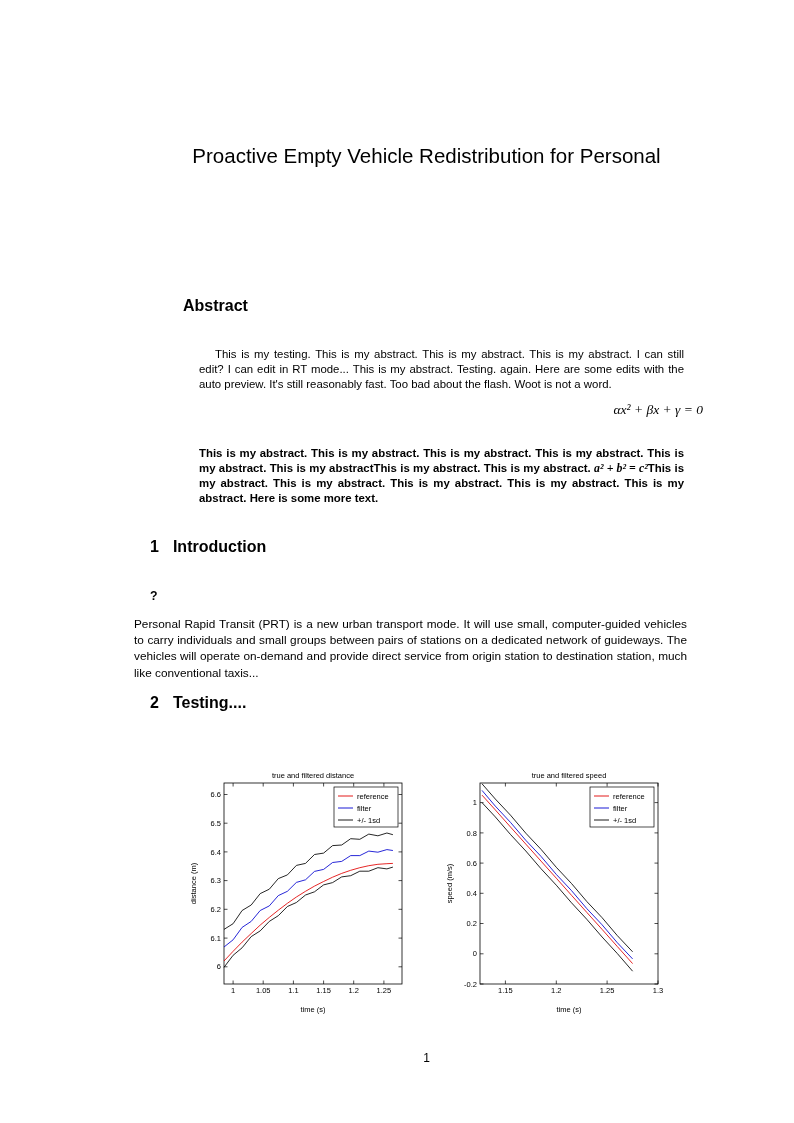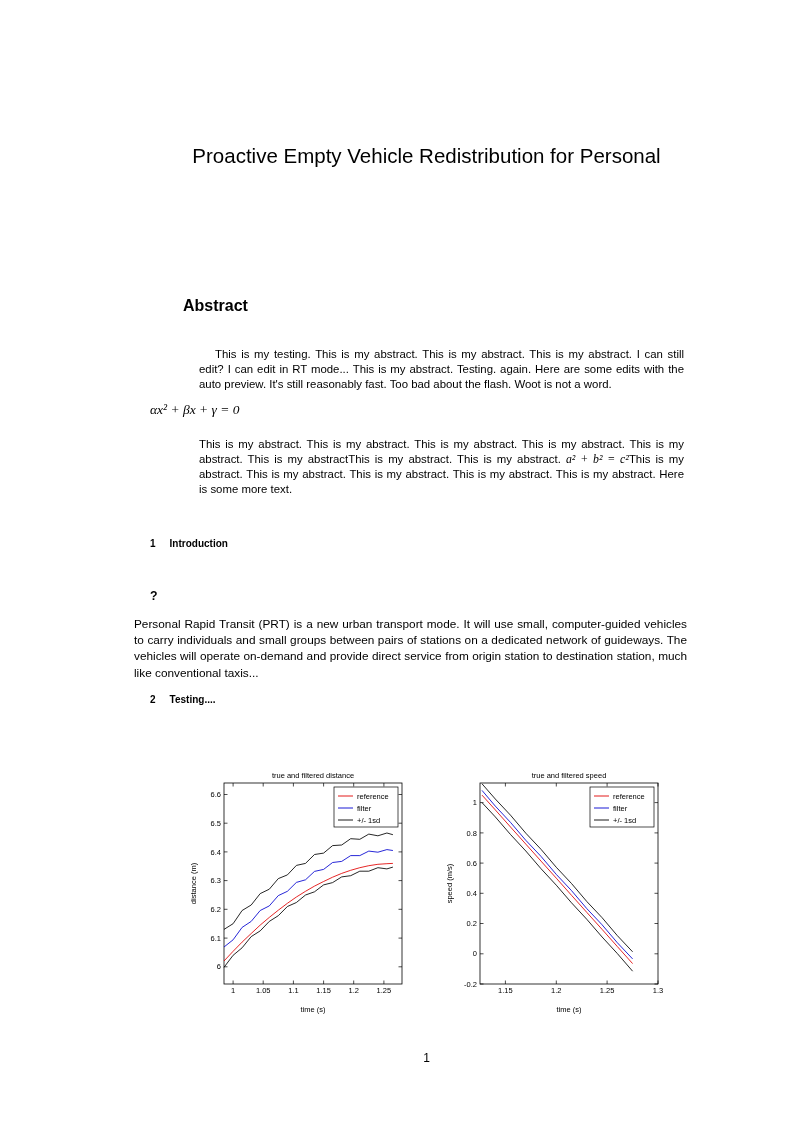--- a/index.html
+++ b/index.html
@@ -29,39 +29,39 @@
   }
   .abs-p1, .abs-p2 {
     position: absolute;
     left: 183px; width: 485px;
     margin: 16px;
     font-size: 11.4px;
     line-height: 15px;
     text-align: justify;
   }
   .abs-p1 { top: 331px; text-indent: 16px; }
-  .abs-p2 { top: 421px; }
+  .abs-p2 { top: 430px; font-weight: bold; }
   .equation {
     position: absolute;
     top: 402px; left: 150px; width: 553px;
-    text-align: left;
+    text-align: right;
     font-family: "Liberation Serif", serif;
     font-style: italic;
     font-size: 13.5px;
   }
   .imath {
     font-family: "Liberation Serif", serif;
     font-style: italic;
     font-size: 11.8px;
   }
   .sec {
     position: absolute;
     left: 150px;
     font-weight: bold;
-    font-size: 10px;
+    font-size: 16px;
   }
   .sec1 { top: 538px; }
   .sec2 { top: 694px; }
   .secnum { margin-right: 14px; }
   .question {
     position: absolute;
     top: 589px; left: 150px;
     font-weight: bold;
     font-size: 12.3px;
   }

